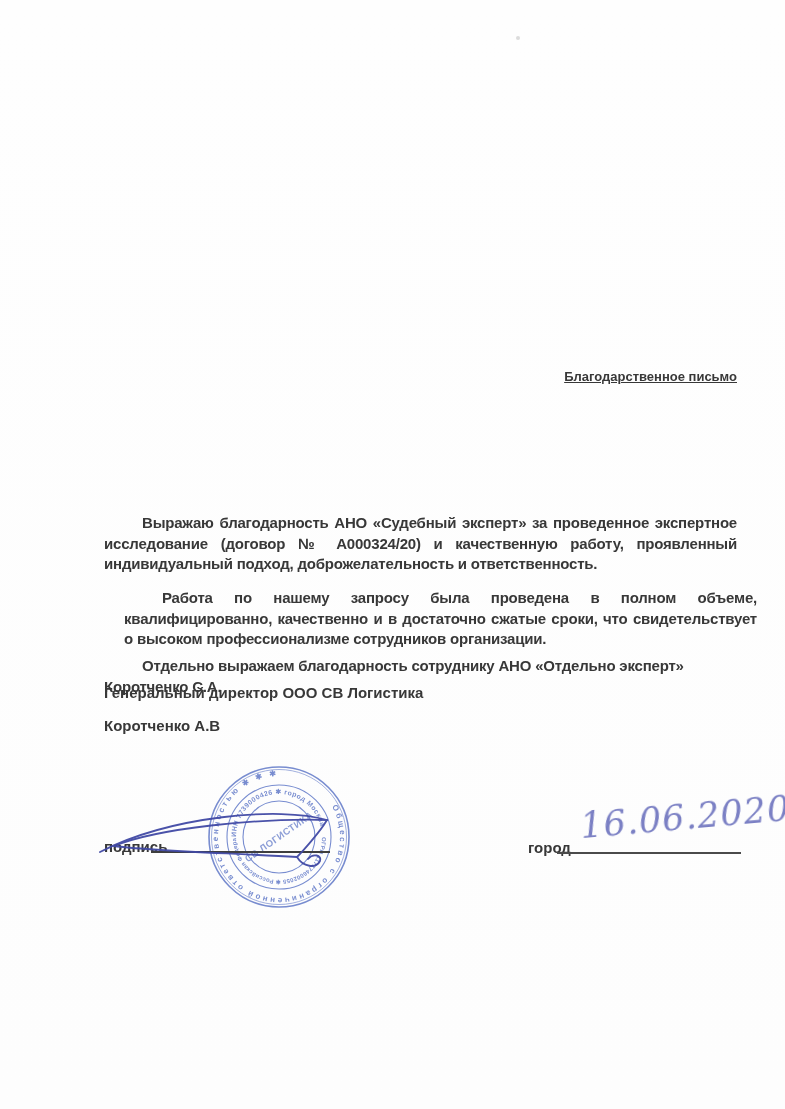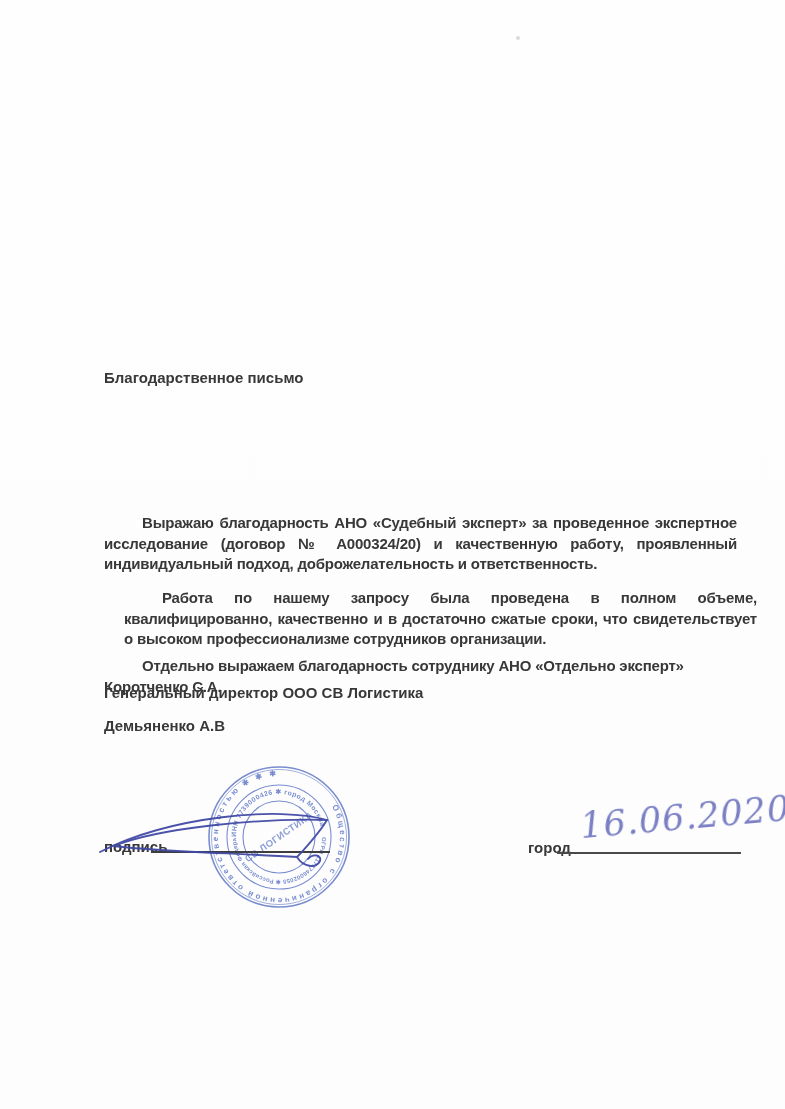--- a/index.html
+++ b/index.html
@@ -6,21 +6,21 @@
   body{
     width:785px;height:1109px;
     background:#fefefe;
     font-family:"Liberation Sans", sans-serif;
     position:relative;overflow:hidden;
   }
   .page{position:absolute;inset:0;background:linear-gradient(180deg,#fefefe 0%,#fdfdfd 100%);}
   .content{position:absolute;left:104px;width:633px;top:0;height:100%;}
   .doc-title{
     position:absolute;top:369px;width:100%;
-    text-align:left;font-size:15px;font-weight:bold;color:#383838;
+    text-align:right;font-size:13px;font-weight:bold;color:#383838;text-decoration:underline;
   }
   .para{
     position:absolute;width:100%;
     font-size:15px;font-weight:bold;color:#383838;
     line-height:20.5px;letter-spacing:-0.2px;
     text-align:justify;text-indent:38px;
   }
   .p1{top:513px;}
   .p2{top:588px;margin-left:20px;}
   .p3{top:656px;text-align:left;}
@@ -68,21 +68,21 @@
 <div class="page">
 
   <div class="scan-speck"></div>
 
   <div class="content">
     <div class="doc-title">Благодарственное письмо</div>
     <div class="para p1">Выражаю благодарность АНО «Судебный эксперт» за проведенное экспертное исследование (договор № А000324/20) и качественную работу, проявленный индивидуальный подход, доброжелательность и ответственность.</div>
     <div class="para p2">Работа по нашему запросу была проведена в полном объеме, квалифицированно, качественно и в достаточно сжатые сроки, что свидетельствует о высоком профессионализме сотрудников организации.</div>
     <div class="para p3">Отдельно выражаем благодарность сотруднику АНО «Отдельно эксперт» Коротченко С.А.</div>
     <div class="plain-line director">Генеральный директор ООО СВ Логистика</div>
-    <div class="plain-line person">Демьяненко А.В</div>
+    <div class="plain-line person">Коротченко А.В</div>
   </div>
 
   <svg class="stamp" viewBox="0 0 160 160" aria-hidden="true">
     <defs>
       <path id="ringO" d="M 19,80 A 61,61 0 1 1 141,80 A 61,61 0 1 1 19,80" fill="none"></path>
       <path id="ringIT" d="M 37,80 A 43,43 0 0 1 123,80" fill="none"></path>
       <path id="ringIB" d="M 123,80 A 43,43 0 0 1 37,80" fill="none"></path>
     </defs>
     <g fill="none" stroke="#5b74c6">
       <circle cx="80" cy="80" r="70" stroke-width="1.6"></circle>

